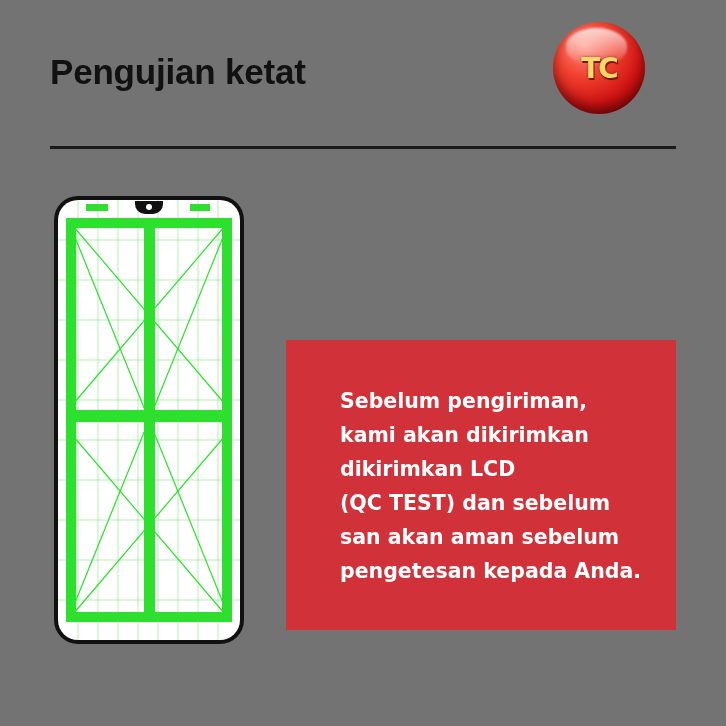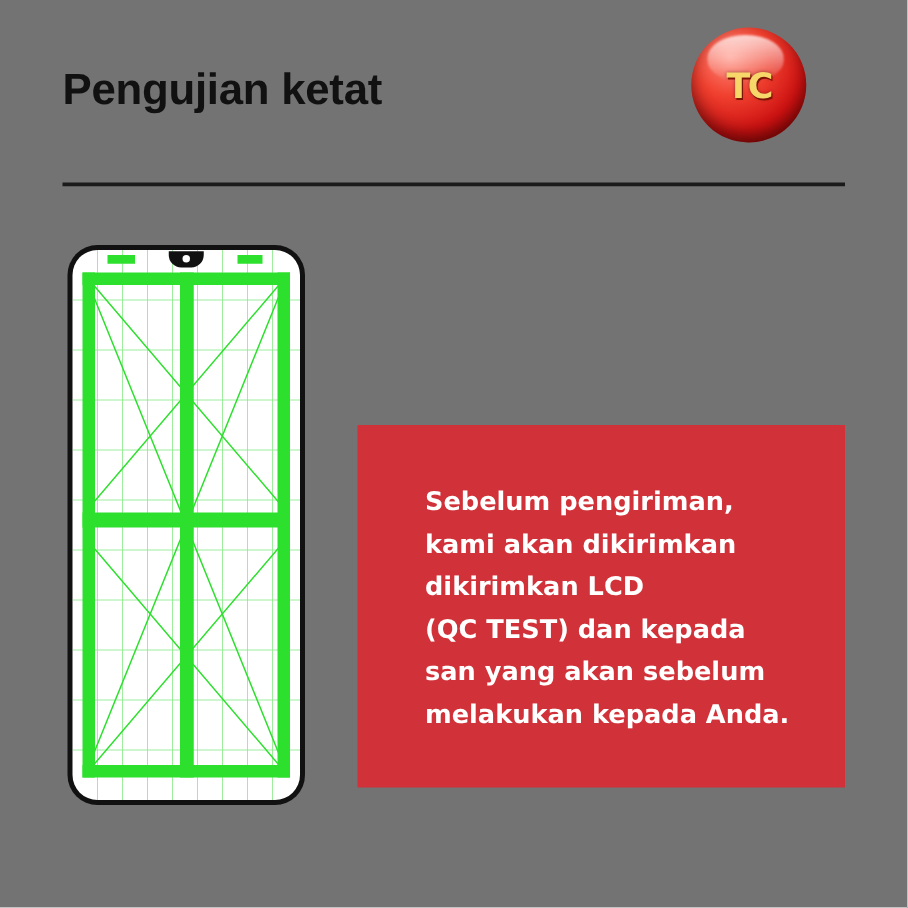--- a/index.html
+++ b/index.html
@@ -195,19 +195,19 @@
         </g>
       </svg>
     </div>
   </div>
 
   <div class="panel">
     <div class="body">
       <span class="line">Sebelum pengiriman,</span>
       <span class="line">kami akan dikirimkan</span>
       <span class="line">dikirimkan LCD</span>
-      <span class="line">(QC TEST) dan kepada</span>
-      <span class="line">san yang akan sebelum</span>
-      <span class="line">melakukan kepada Anda.</span>
+      <span class="line">(QC TEST) dan sebelum</span>
+      <span class="line">san akan aman sebelum</span>
+      <span class="line">pengetesan kepada Anda.</span>
     </div>
   </div>
 
 </div>
 
 </body></html>

